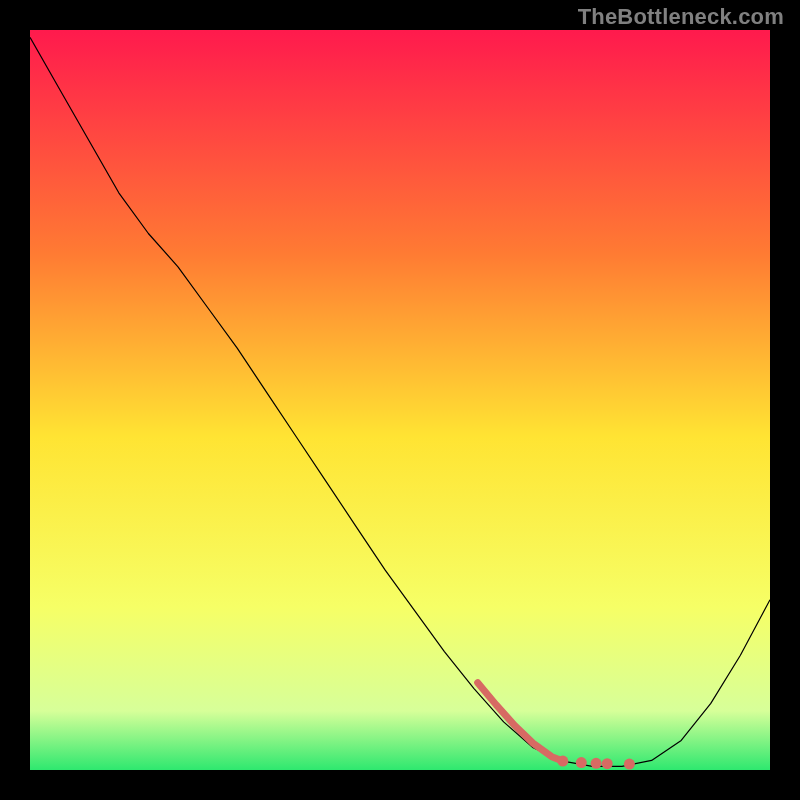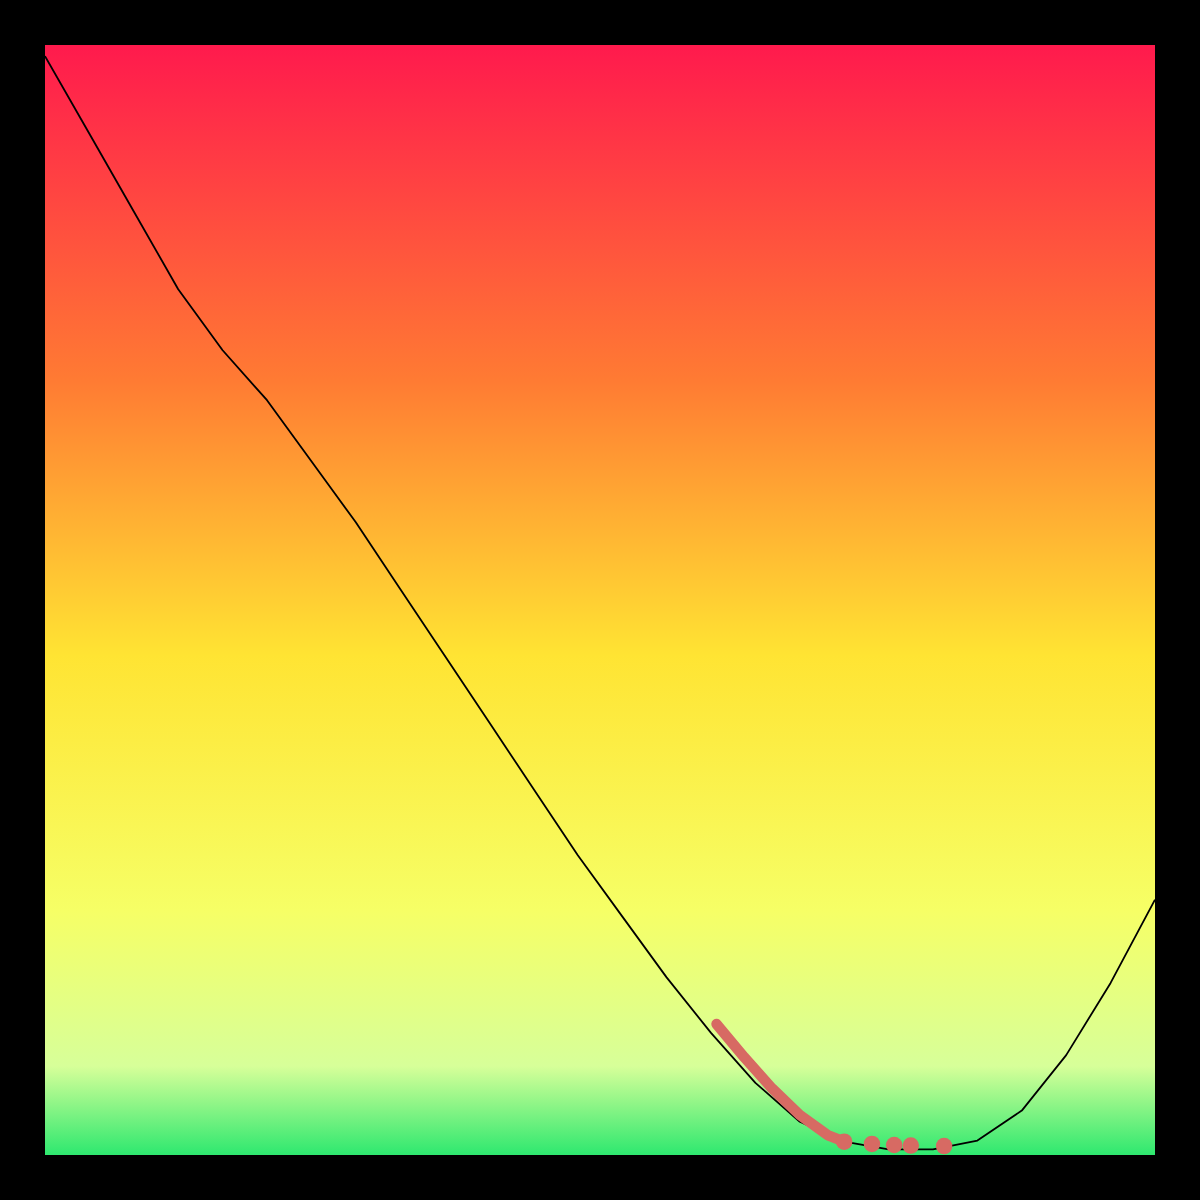--- a/index.html
+++ b/index.html
@@ -33,20 +33,21 @@
     height: 740px;
   }
   .plot svg {
     display: block;
   }
 </style>
 </head>
 <body>
 
 <div class="outer">
+  <div class="watermark">TheBottleneck.com</div>
 
   <div class="plot">
     <svg id="chart-svg" viewBox="0 0 740 740" width="740" height="740">
       <defs>
         <linearGradient id="bg-grad" x1="0" y1="0" x2="0" y2="1">
           <stop id="g0" offset="0%" stop-color="#ff1a4d"></stop>
           <stop id="g1" offset="30%" stop-color="#ff7a33"></stop>
           <stop id="g2" offset="55%" stop-color="#ffe433"></stop>
           <stop id="g3" offset="78%" stop-color="#f6ff66"></stop>
           <stop id="g4" offset="92%" stop-color="#d7ff99"></stop>

